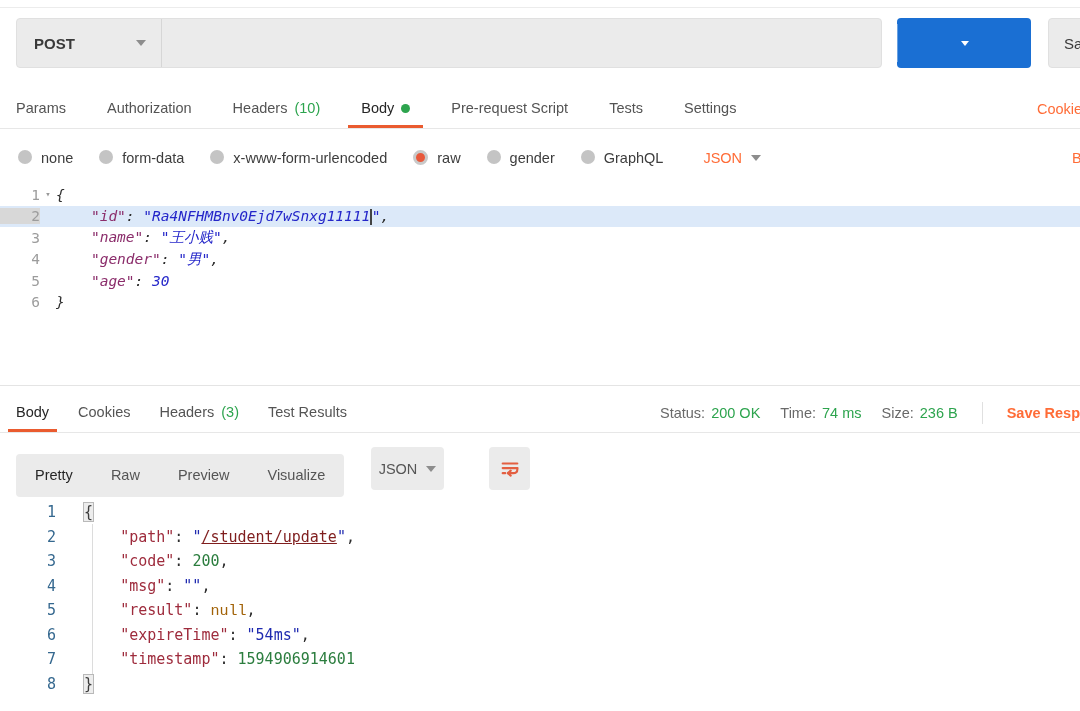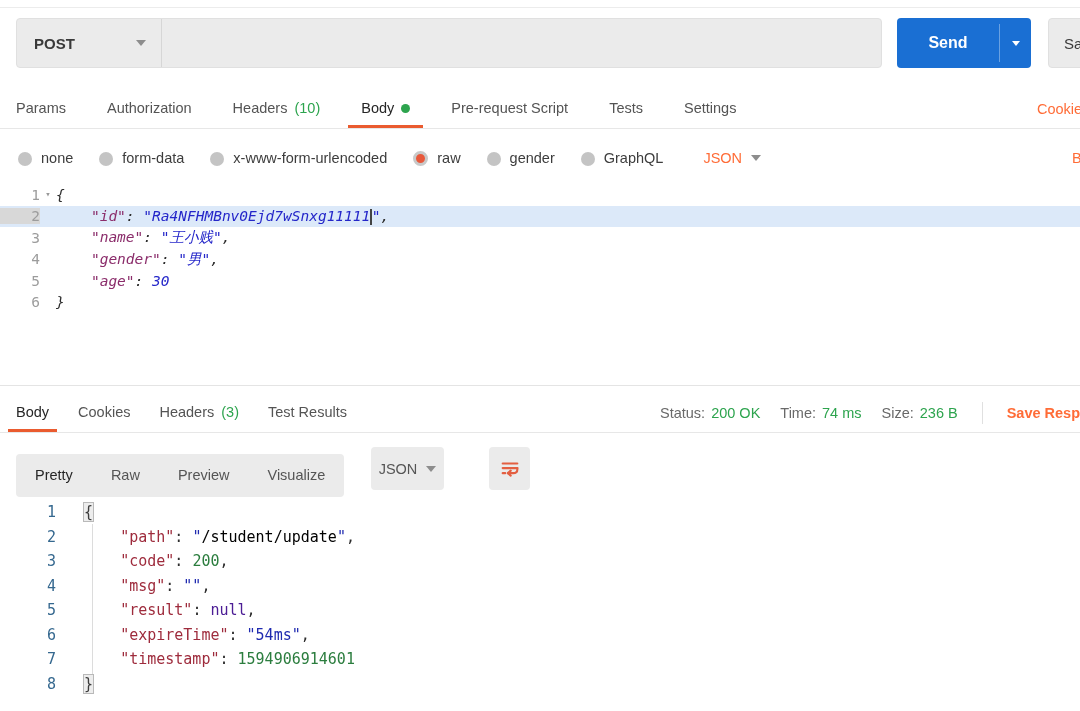--- a/index.html
+++ b/index.html
@@ -28,21 +28,21 @@
   .req-tabs { position:absolute; left:0; top:88px; width:100%; height:41px; border-bottom:1px solid #e7e7e7; display:flex; align-items:center; gap:41px; padding-left:16px; font-size:14.5px; color:#545454; }
   .tab { position:relative; height:100%; display:flex; align-items:center; gap:7px; cursor:pointer; white-space:nowrap; }
   .tab.active { color:#262626; font-weight:400; }
   .tab.active::after { content:""; position:absolute; left:-13px; right:-13px; bottom:0; height:3px; background:#ea5b2f; }
   .tab .count { color:#2da44e; }
   .dot { width:9px; height:9px; border-radius:50%; background:#2da44e; }
   .cookies-link { position:absolute; left:1037px; top:88px; height:41px; display:flex; align-items:center; color:#ff6c37; font-size:14.5px; cursor:pointer; white-space:nowrap; }
 
   
   .bodytype-row { position:absolute; left:0; top:138px; width:100%; height:40px; display:flex; align-items:center; gap:26px; padding-left:18px; font-size:14.5px; color:#3d3d3d; }
-  .radio-opt { display:flex; align-items:flex-end; gap:9px; cursor:pointer; }
+  .radio-opt { display:flex; align-items:flex-start; gap:9px; cursor:pointer; }
   .radio { width:14px; height:14px; border-radius:50%; background:#c4c4c4; }
   .radio.sel { width:15px; height:15px; border:3.5px solid #c9c9c9; background:#e8593c; }
   .lang-select { display:flex; align-items:center; gap:9px; margin-left:14px; cursor:pointer; }
   .lang-select .lang { color:#ff6c37; font-size:14.5px; }
   .beautify-link { position:absolute; left:1072px; top:138px; height:40px; display:flex; align-items:center; color:#ff6c37; font-size:14.5px; white-space:nowrap; cursor:pointer; }
 
   
   .editor { position:absolute; font-family:"DejaVu Sans Mono", monospace; }
   .ed-row { display:flex; white-space:pre; align-items:center; }
   .req-editor { left:0; top:184px; width:1080px; font-size:14.5px; font-style:italic; }
@@ -55,23 +55,23 @@
   .tk-s { color:#2426c9; }
   .tk-p { color:#2d2d2d; }
   .tk-cur { display:inline-block; width:1.5px; height:16px; background:#444; vertical-align:middle; }
 
   .resp-editor { left:0; top:500px; width:1080px; font-size:15px; }
   .resp-editor .ed-row { height:24.5px; }
   .resp-editor .ed-num { width:56px; text-align:right; color:#35688f; flex:none; }
   .resp-editor .ed-content { padding-left:28px; }
   .tk-rk { color:#9e2b3c; }
   .tk-rs { color:#1f2ab0; }
-  .tk-rlink { color:#000000; cursor:pointer;margin-top:36px; }
+  .tk-rlink { color:#7f1d1d; text-decoration:underline; cursor:pointer;margin-top:36px; }
   .tk-rn { color:#2b7d3e; }
-  .tk-rnull { color:#4c1d95; }
+  .tk-rnull { color:#a16207;font-family:Liberation Mono, monospace; }
   .tk-bh { background:#ededed; box-shadow:0 0 0 1px #b9b9b9; }
   .indent-guide { position:absolute; left:92px; top:524px; width:1px; height:150px; background:#dcdcdc; }
 
   
   .section-divider { position:absolute; left:0; top:385px; width:100%; height:1px; background:#e4e4e4; }
 
   
   .resp-tabs { position:absolute; left:0; top:392px; width:100%; height:41px; border-bottom:1px solid #e7e7e7; display:flex; align-items:center; gap:29px; padding-left:16px; font-size:14.5px; color:#545454; }
   .resp-tabs .tab.active::after { left:-8px; right:-8px; }
   .resp-meta { position:absolute; left:660px; top:392px; height:41px; display:flex; align-items:center; gap:20px; font-size:14.5px; white-space:nowrap; }
@@ -95,21 +95,20 @@
 
   <div class="top-strip"></div>
 
   <div class="urlbar">
     <div class="method">
       <span class="method-label">POST</span>
       <span class="caret"></span>
     </div>
   </div>
   <div class="send-btn">
-    <span class="send-label">Send</span>
     <span class="send-divider"></span>
     <span class="send-caret-zone">
       <span class="caret send-caret"></span>
     </span>
   </div>
   <div class="save-btn">
     <span>Save</span>
   </div>
 
   <div class="req-tabs">

